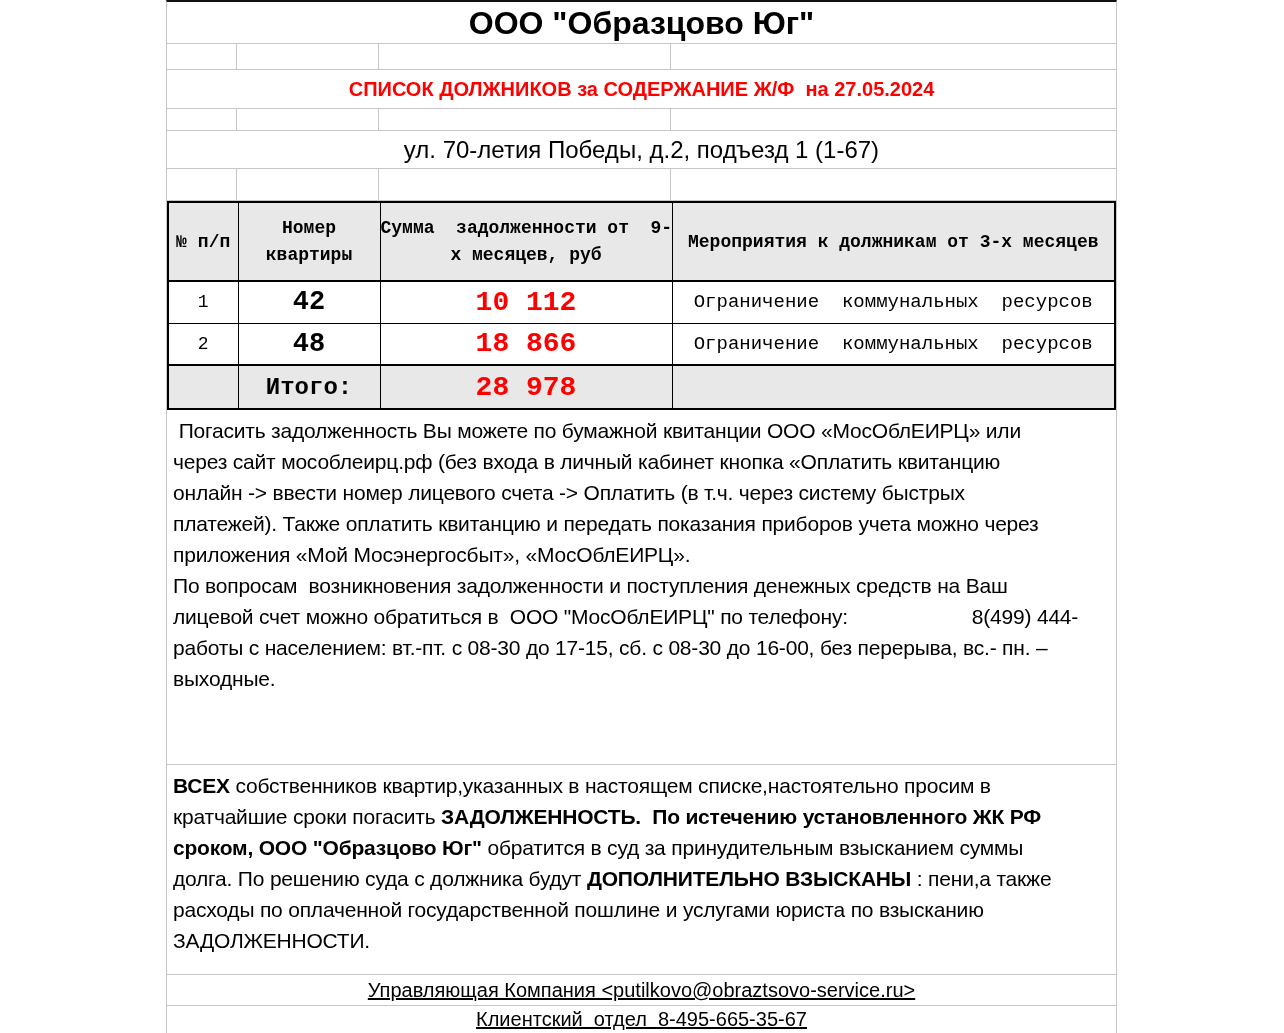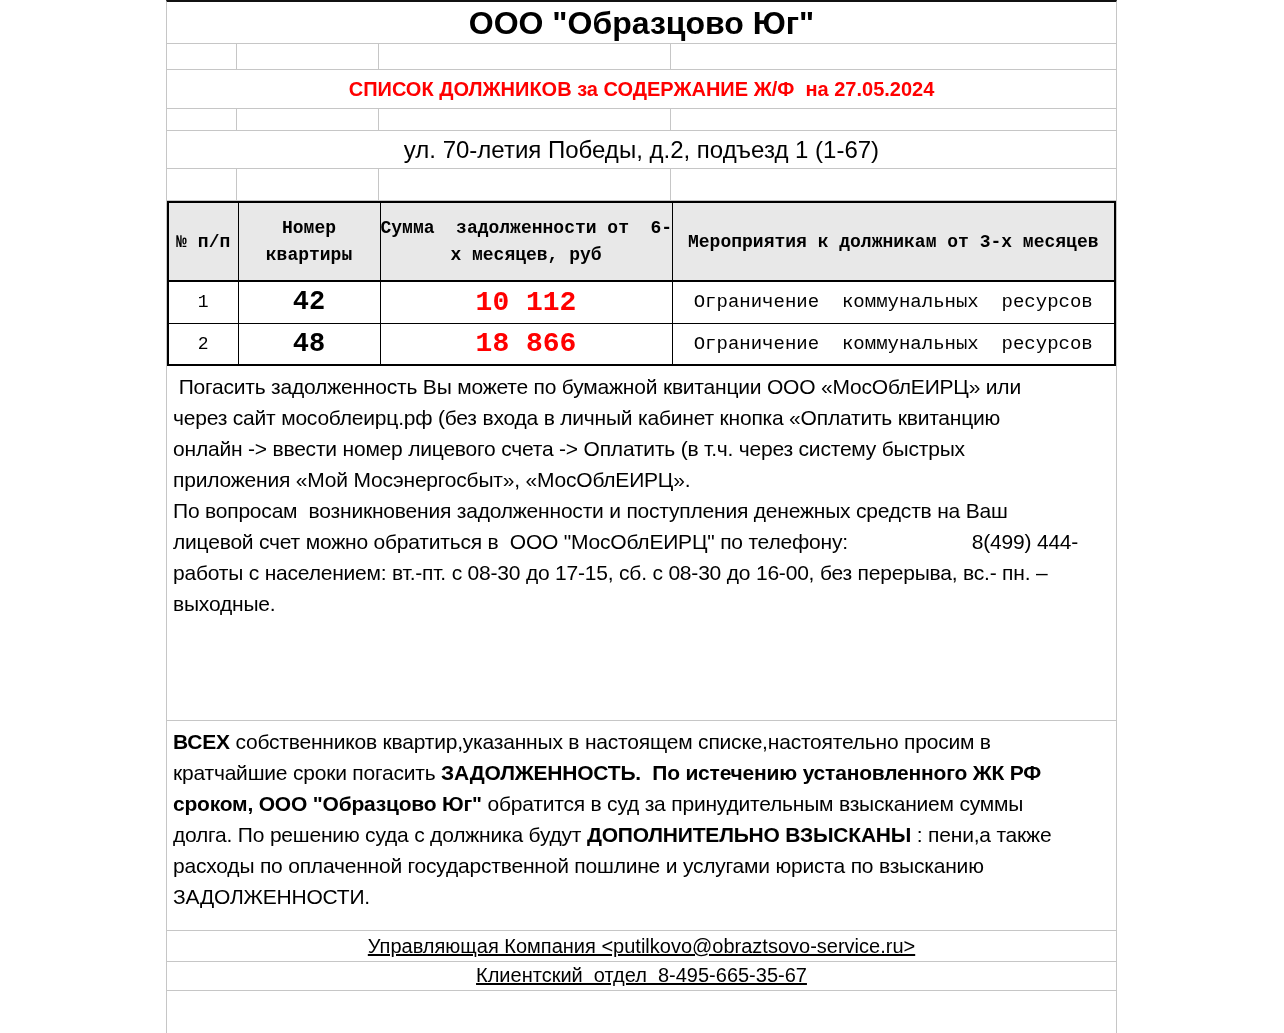--- a/index.html
+++ b/index.html
@@ -127,44 +127,51 @@
     <colgroup>
         <col class="c1">
         <col class="c2">
         <col class="c3">
         <col class="c4">
       </colgroup>
     <thead>
       <tr class="head">
         <th>№ п/п</th>
         <th><div class="tl"><span>Номер</span></div><div class="tl"><span>квартиры</span></div></th>
-        <th><div class="tl"><span>Сумма  задолженности от  6-</span></div><div class="tl"><span>х месяцев, руб</span></div></th>
+        <th><div class="tl"><span>Сумма  задолженности от  9-</span></div><div class="tl"><span>х месяцев, руб</span></div></th>
         <th>Мероприятия к должникам от 3-х месяцев</th>
       </tr>
     </thead>
     <tbody>
       <tr class="drow">
         <td class="cnum">1</td>
         <td class="capt">42</td>
         <td class="cdebt">10 112</td>
         <td class="cact">Ограничение  коммунальных  ресурсов</td>
       </tr>
       <tr class="drow">
         <td class="cnum">2</td>
         <td class="capt">48</td>
         <td class="cdebt">18 866</td>
         <td class="cact">Ограничение  коммунальных  ресурсов</td>
       </tr>
+      <tr class="total">
+        <td class="cnum"></td>
+        <td class="ctlabel">Итого:</td>
+        <td class="cdebt">28 978</td>
+        <td></td>
+      </tr>
     </tbody>
   </table>
 
   <div class="pblock p1">
       <div class="tl"><span> Погасить задолженность Вы можете по бумажной квитанции ООО «МосОблЕИРЦ» или</span></div>
       <div class="tl"><span>через сайт мособлеирц.рф (без входа в личный кабинет кнопка «Оплатить квитанцию</span></div>
       <div class="tl"><span>онлайн -&gt; ввести номер лицевого счета -&gt; Оплатить (в т.ч. через систему быстрых</span></div>
+      <div class="tl"><span>платежей). Также оплатить квитанцию и передать показания приборов учета можно через</span></div>
       <div class="tl"><span>приложения «Мой Мосэнергосбыт», «МосОблЕИРЦ».</span></div>
       <div class="tl"><span>По вопросам  возникновения задолженности и поступления денежных средств на Ваш</span></div>
       <div class="tl"><span>лицевой счет можно обратиться в  ООО "МосОблЕИРЦ" по телефону:                      8(499) 444-</span></div>
       <div class="tl"><span>работы с населением: вт.-пт. с 08-30 до 17-15, сб. с 08-30 до 16-00, без перерыва, вс.- пн. –</span></div>
       <div class="tl"><span>выходные.</span></div>
     </div>
 
   <div class="pblock p2">
       <div class="tl"><span class="b">ВСЕХ</span><span> собственников квартир,указанных в настоящем списке,настоятельно просим в</span></div>
       <div class="tl"><span>кратчайшие сроки погасить </span><span class="b">ЗАДОЛЖЕННОСТЬ.  По истечению установленного ЖК РФ</span></div>

